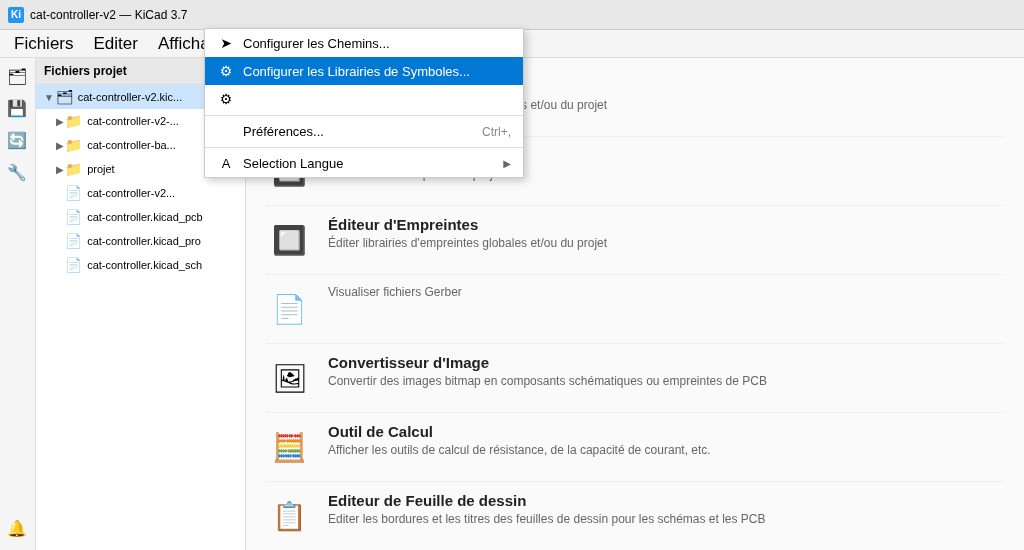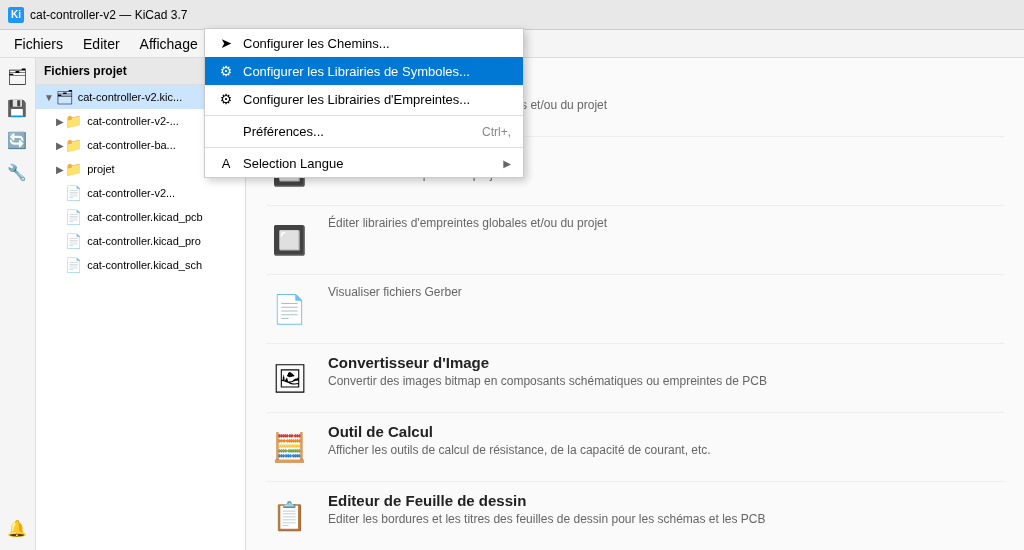--- a/index.html
+++ b/index.html
@@ -23,21 +23,21 @@
       height: 28px;
       display: flex;
       align-items: center;
       border-bottom: 1px solid #ddd;
       padding: 0 4px;
     }
     .menu-item {
       padding: 4px 10px;
       cursor: pointer;
       border-radius: 3px;
-      font-size: 14px;
+      font-size: 17px;
     }
     .menu-item.active { background: #d0d0d0; }
 
     
     .main-layout {
       display: flex;
       height: calc(550px - 58px);
     }
 
     
@@ -272,20 +272,21 @@
         <div class="content-item">
       <div class="content-icon">🔲</div>
       <div class="content-text">
         <div class="content-title">Éditeur de PCB</div>
         <div class="content-desc">Éditer le circuit imprimé du projet</div>
       </div>
     </div>
         <div class="content-item">
       <div class="content-icon">🔲</div>
       <div class="content-text">
+        <div class="content-title">Éditeur d'Empreintes</div>
         <div class="content-desc">Éditer  librairies d'empreintes globales et/ou du projet</div>
       </div>
     </div>
         <div class="content-item">
       <div class="content-icon">📄</div>
       <div class="content-text">
         <div class="content-desc">Visualiser fichiers Gerber</div>
       </div>
     </div>
         <div class="content-item">
@@ -322,21 +323,20 @@
       <span>Configurer les Chemins...</span>
     </div>
 
     <div class="dropdown-item highlighted">
       <span class="dropdown-item-icon">⚙</span>
       <span>Configurer les Librairies de Symboles...</span>
     </div>
 
     <div class="dropdown-item">
       <span class="dropdown-item-icon">⚙</span>
-      <span>Configurer les Librairies d'Empreintes...</span>
     </div>
 
     <div class="dropdown-separator"></div>
 
     <div class="dropdown-item">
       <span class="dropdown-item-icon"></span>
       <span>Préférences...</span>
       <span class="dropdown-item-shortcut">Ctrl+,</span>
     </div>
 

